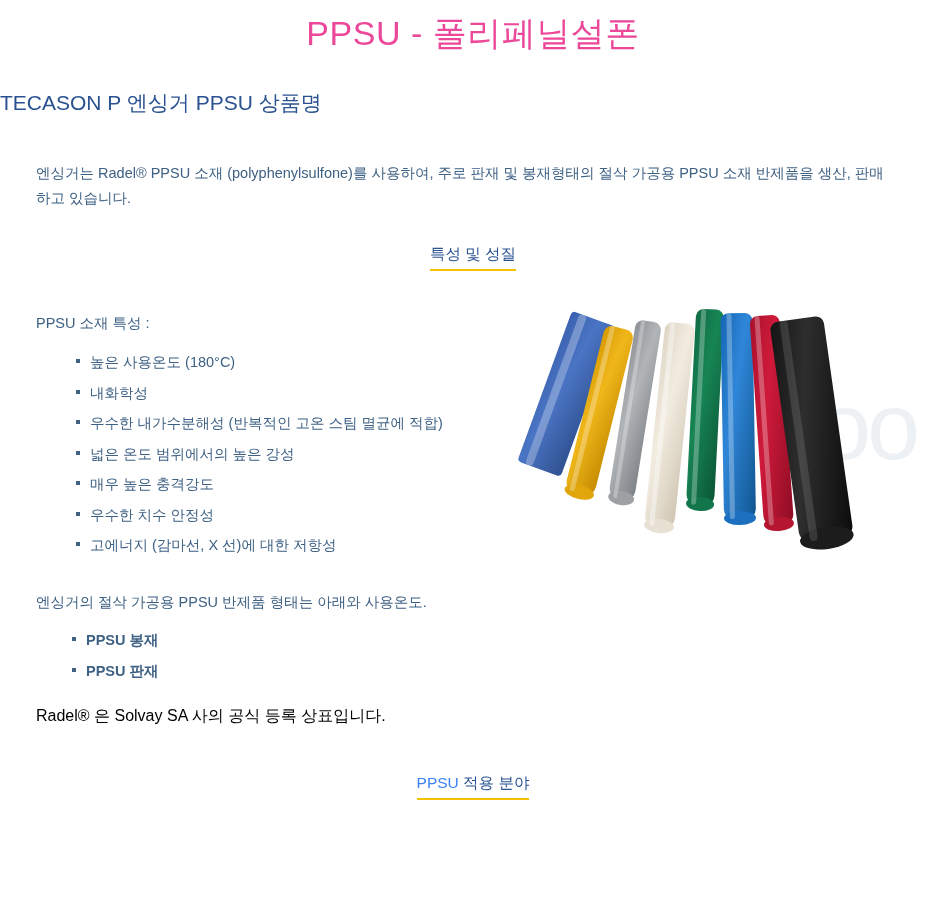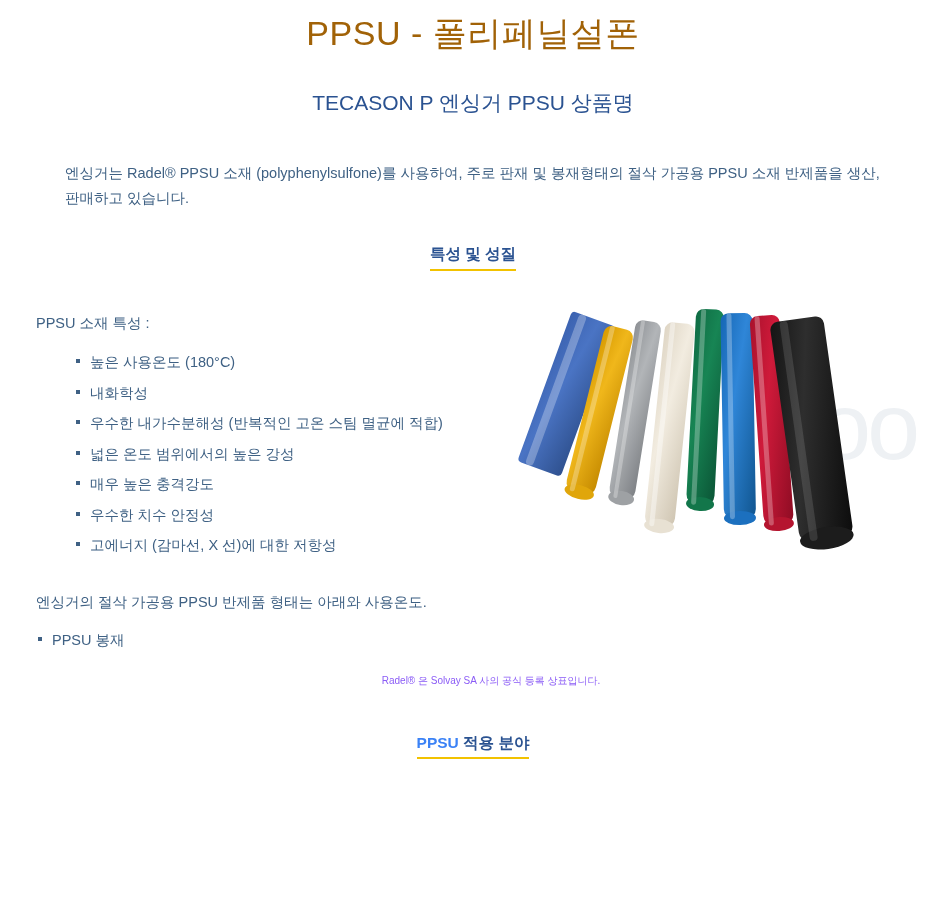--- a/index.html
+++ b/index.html
@@ -20,56 +20,54 @@
     position: relative;
     width: 946px;
     padding: 0;
   }
   h1.main-title {
     margin: 0;
     padding: 10px 0 4px 0;
     text-align: center;
     font-size: 34px;
     font-weight: normal;
-    color: #a16207;
+    color: #ec4899;
     letter-spacing: 0.5px;
     line-height: 1.4;
   }
   h2.sub-title {
     margin: 0;
     padding: 26px 0 0 0;
-    text-align: center;
     font-size: 21px;
     font-weight: normal;
     color: #2a5291;
     line-height: 1.4;
   }
   .body-text {
     font-size: 14.5px;
     line-height: 1.75;
     color: #3f6184;
     margin: 0;
     padding: 0 48px 0 36px;
   }
-  .para-1 { padding-top: 44px; margin-left: 29px; }
+  .para-1 { padding-top: 44px; }
   .para-2 { padding-top: 24px; }
 
   .section-link-wrap {
     text-align: center;
     padding-top: 30px;
   }
   .section-link {
     display: inline-block;
     font-size: 15.5px;
     color: #2a5291;
     text-decoration: none;
     border-bottom: 2px solid #f2c200;
     padding-bottom: 2px;
     line-height: 1.6;
-    font-weight: bold;
   }
   .section-link .accent {
     color: #3b82f6;
   }
 
   .content-block {
     position: relative;
     padding-top: 40px;
   }
   .lead-line {
@@ -141,30 +139,30 @@
     position: absolute;
     top: 0; bottom: 0;
     left: 18%;
     width: 16%;
     background: rgba(255,255,255,0.28);
     border-radius: 4px;
   }
 
   .second-list-wrap { padding-top: 30px; }
   ul.form-list {
-    margin: 10px 0 0 0;
-    padding: 0 0 0 52px;
+    margin: 10px 0 0 12px;
+    padding: 0 0 0 74px;
     list-style: none;
+    font-weight: bold;
   }
   .trademark-line {
     padding: 16px 0 0 36px;
-    font-size: 10px;
-    color: #8b5cf6;
+    font-size: 16px;
+    color: #000000;
     line-height: 1.7;
-    text-align: center;
   }
   .applications-wrap {
     text-align: center;
     padding-top: 42px;
   }
 </style>
 </head>
 <body>
 
 <div class="page">
@@ -235,20 +233,21 @@
         <div class="shine" style="background:rgba(255,255,255,0.12);"></div>
       </div>
     </div>
 
   </div>
 
   <div class="second-list-wrap">
     <div class="lead-line">엔싱거의 절삭 가공용 PPSU 반제품 형태는 아래와 사용온도.</div>
     <ul class="form-list">
       <li>PPSU 봉재</li>
+      <li>PPSU 판재</li>
     </ul>
     <div class="trademark-line">Radel® 은 Solvay SA 사의 공식 등록 상표입니다.</div>
   </div>
 
   <div class="applications-wrap">
     <a class="section-link" href="#"><span class="accent">PPSU</span><span> 적용 분야</span></a>
   </div>
 
 </div>
 

